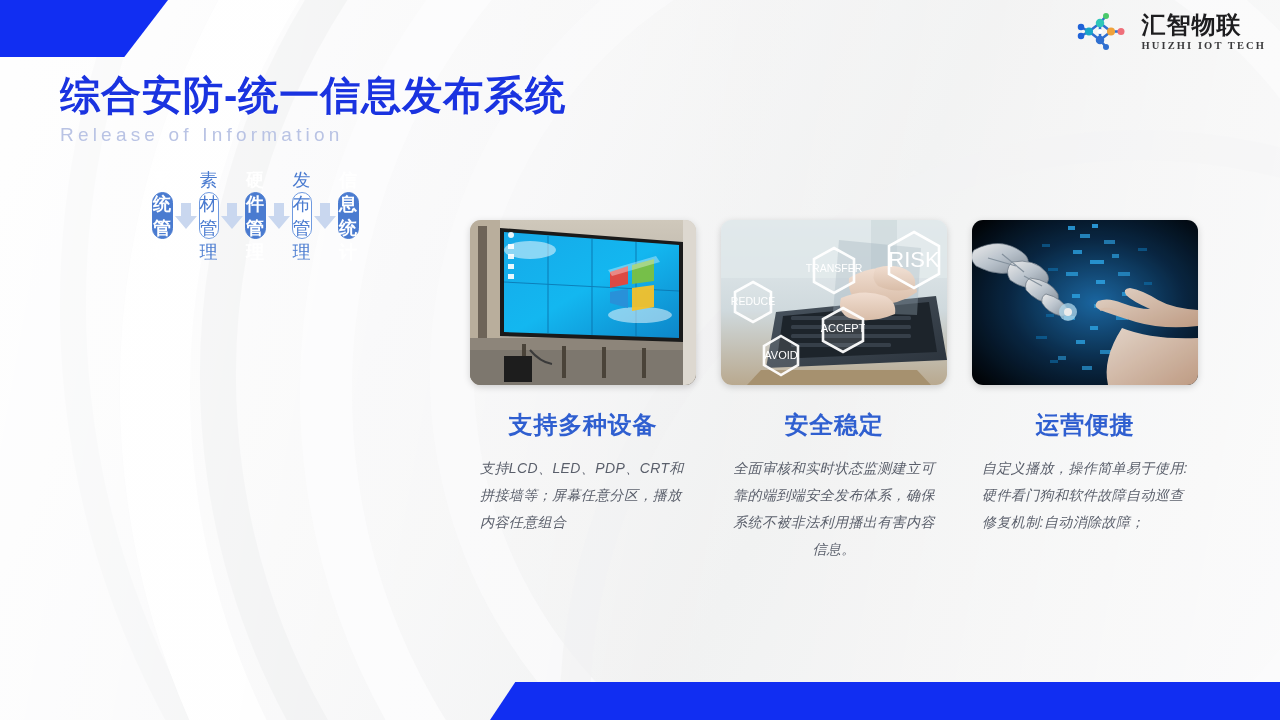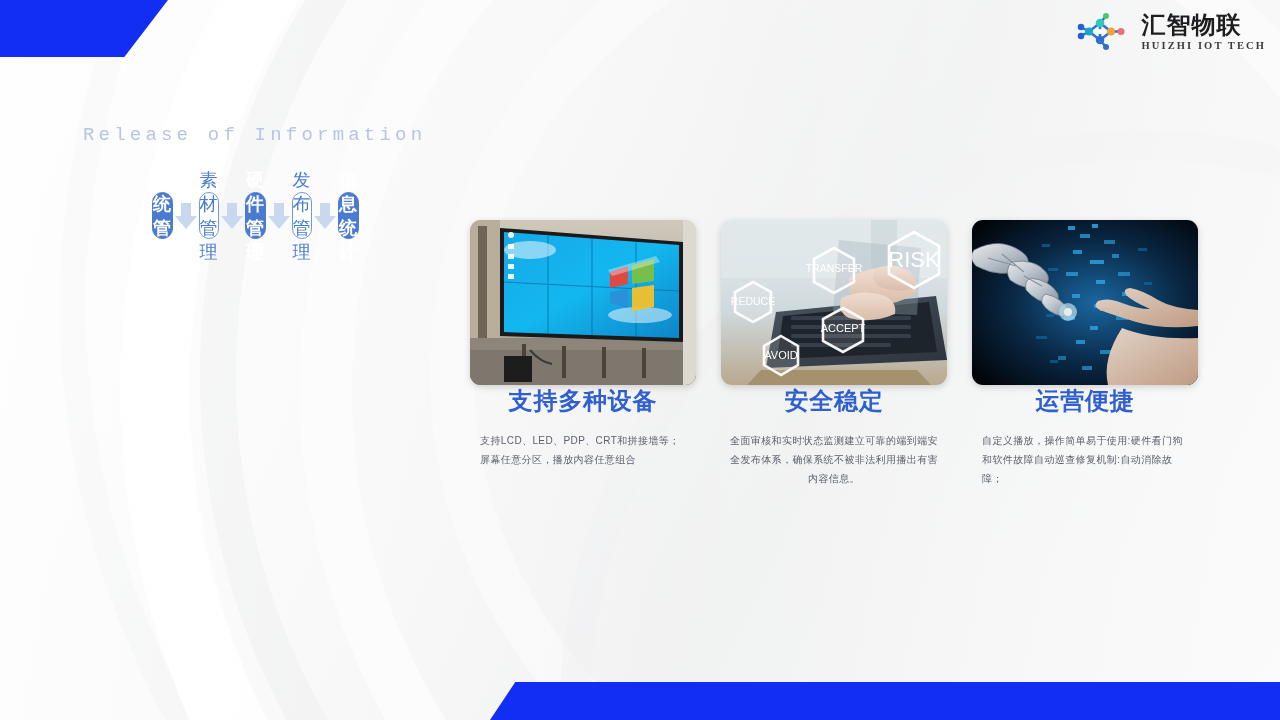--- a/index.html
+++ b/index.html
@@ -62,22 +62,22 @@
   .logo-en{font-size:10.5px;font-weight:bold;color:#3a3a3c;letter-spacing:2.1px;margin-top:4px;font-family:Liberation Serif, serif;}
 
   
   .title{
     position:absolute;left:60px;top:68px;
     font-size:40px;font-weight:bold;color:#1a33e0;
     letter-spacing:1px;white-space:nowrap;
     text-shadow:0 1px 0 rgba(255,255,255,.6);
   }
   .subtitle{
-    position:absolute;left:83px;top:124px;
-    font-size:19px;color:#b9c3e4;letter-spacing:4.2px;white-space:nowrap;font-family:Liberation Mono, monospace;
+    position:absolute;left:60px;top:124px;
+    font-size:19px;color:#b9c3e4;letter-spacing:4.2px;white-space:nowrap;
   }
 
   
   .flow{position:absolute;left:152px;top:192px;width:188px;
         display:flex;flex-direction:row;align-items:center;}
   .pill{
     width:188px;height:47px;border-radius:24px;box-sizing:border-box;
     display:flex;align-items:center;justify-content:center;
     font-size:18px;letter-spacing:.5px;
   }
@@ -88,26 +88,26 @@
 
   
   .cards{position:absolute;left:470px;top:220px;display:flex;gap:25px;}
   .card{width:226px;display:flex;flex-direction:column;align-items:center;}
   .thumb{
     width:226px;height:165px;border-radius:11px;overflow:hidden;position:relative;
     box-shadow:0 2px 7px rgba(0,0,0,.17);
   }
   .thumb svg{display:block;width:100%;height:100%;}
   .card-title{
-    font-size:24px;font-weight:bold;color:#2f5fd0;letter-spacing:.8px;
+    margin-top:24px;font-size:24px;font-weight:bold;color:#2f5fd0;letter-spacing:.8px;
     text-align:center;
   }
   .card-body{
-    margin-top:14px;font-size:10px;line-height:1.92;color:#5a5f6b;
-    text-align:center;letter-spacing:.4px;width:216px;
+    margin-top:14px;font-size:14px;line-height:1.92;color:#5a5f6b;
+    text-align:center;letter-spacing:.4px;width:216px;font-style:italic;
   }
   .card:nth-child(1) .card-body{text-align:left;width:206px;}
   .card:nth-child(2) .card-body{text-align:center;width:212px;}
   .card:nth-child(3) .card-body{text-align:left;width:206px;}
 </style>
 </head>
 <body>
 
 <div class="slide">
 
@@ -150,20 +150,21 @@
         <circle cx="88" cy="43" r="7" fill="#ef6f7a"></circle>
         <circle cx="46" cy="43" r="5" fill="#ffffff"></circle>
       </svg>
     </span>
     <span class="logo-text">
       <span class="logo-cn">汇智物联</span>
       <span class="logo-en">HUIZHI IOT TECH</span>
     </span>
   </div>
 
+  <div class="title">综合安防-统一信息发布系统</div>
   <div class="subtitle">Release of Information</div>
 
   <div class="flow">
 
     <div class="pill filled">
       <span>系统管理</span>
     </div>
     <div class="arrow">
       <svg width="26" height="30" viewBox="0 0 26 30">
         <path d="M8 2 H18 V15 H24 L13 28 L2 15 H8 Z" fill="#c9d7ef"></path>

